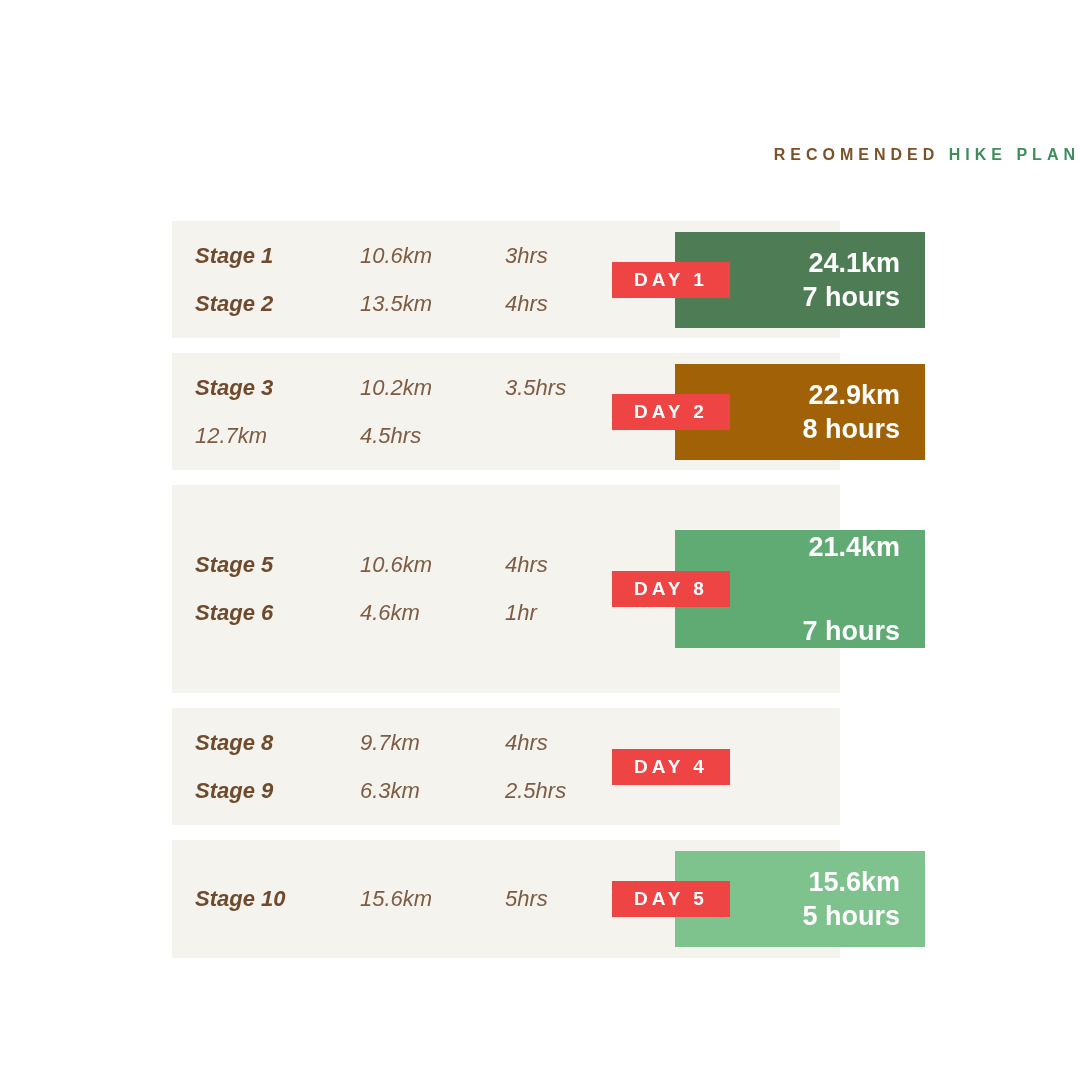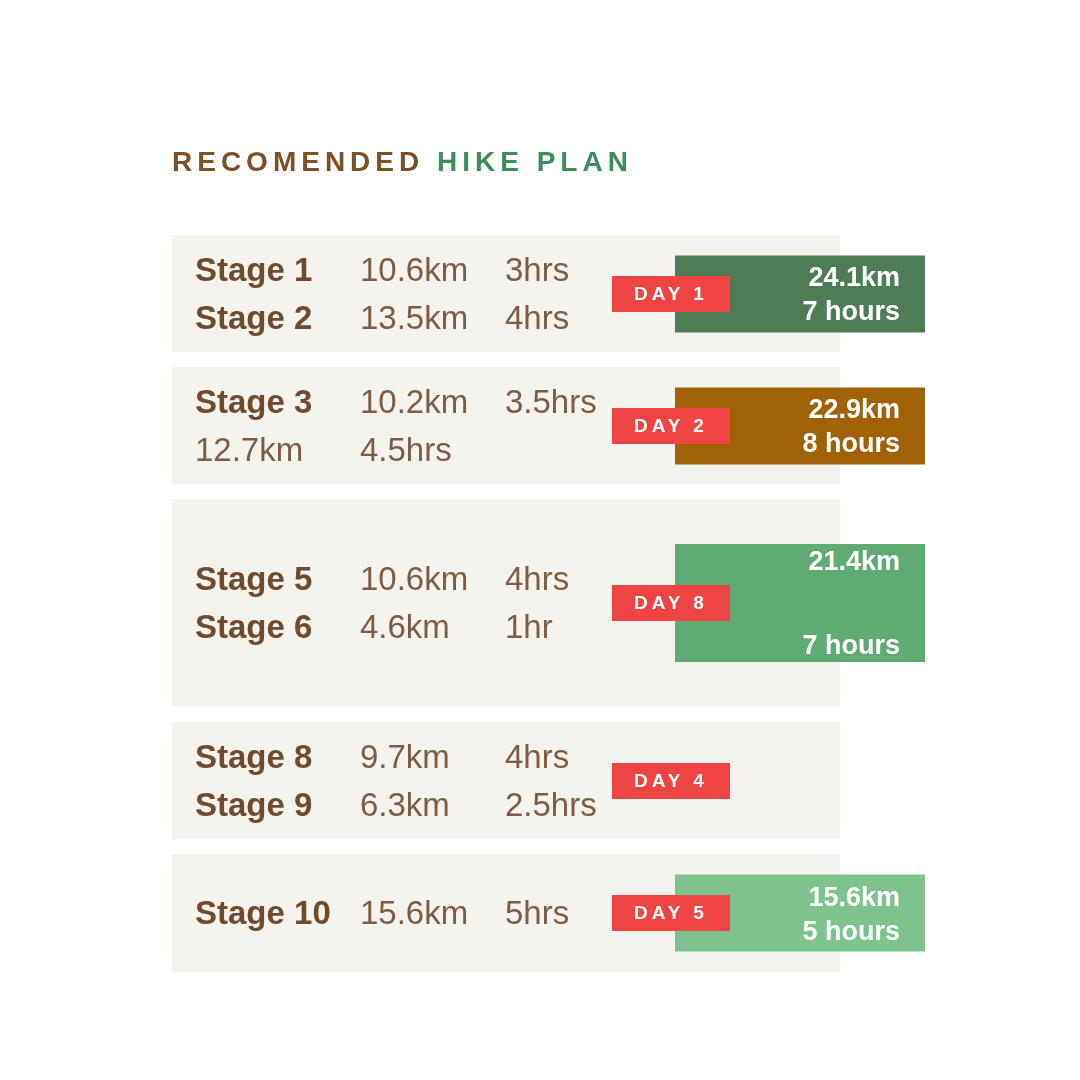--- a/index.html
+++ b/index.html
@@ -13,25 +13,26 @@
   }
   .page {
     position: absolute;
     top: 0; left: 0;
     width: 1080px;
     height: 1080px;
     background: #ffffff;
     padding: 146px 0 0 172px;
   }
   .title {
-    font-size: 28px;
+    font-size: 16px;
     font-weight: bold;
     letter-spacing: 5px;
     margin-bottom: 57px;
     white-space: nowrap;
+    text-align: right;
   }
   .title .part1 { color: #7B5127; }
   .title .part2 { color: #3E8D5B; }
 
   .sections { width: 668px; }
 
   .day-row {
     position: relative;
     width: 668px;
     background: #F4F3EE;
@@ -46,32 +47,33 @@
     flex-direction: column;
     justify-content: center;
     height: 100%;
     padding-left: 23px;
   }
   .stage-line {
     height: 48px;
     display: grid;
     grid-template-columns: 165px 145px 1fr;
     align-items: center;
-    font-size: 33px;
+    font-size: 22px;
+    font-style: italic;
   }
   .stage-name { color: #6F4A2D; font-weight: bold; }
   .stage-distance, .stage-time { color: #7E5C43; font-weight: normal; }
 
   .summary {
     position: absolute;
     right: -85px;
     top: 50%;
     transform: translateY(-50%);
     width: 250px;
-    height: 77px;
+    height: 96px;
     display: flex;
     flex-direction: column;
     justify-content: center;
     text-align: right;
     padding-right: 25px;
     color: #ffffff;
     font-weight: bold;
     font-size: 27px;
     line-height: 34px;
     z-index: 1;

